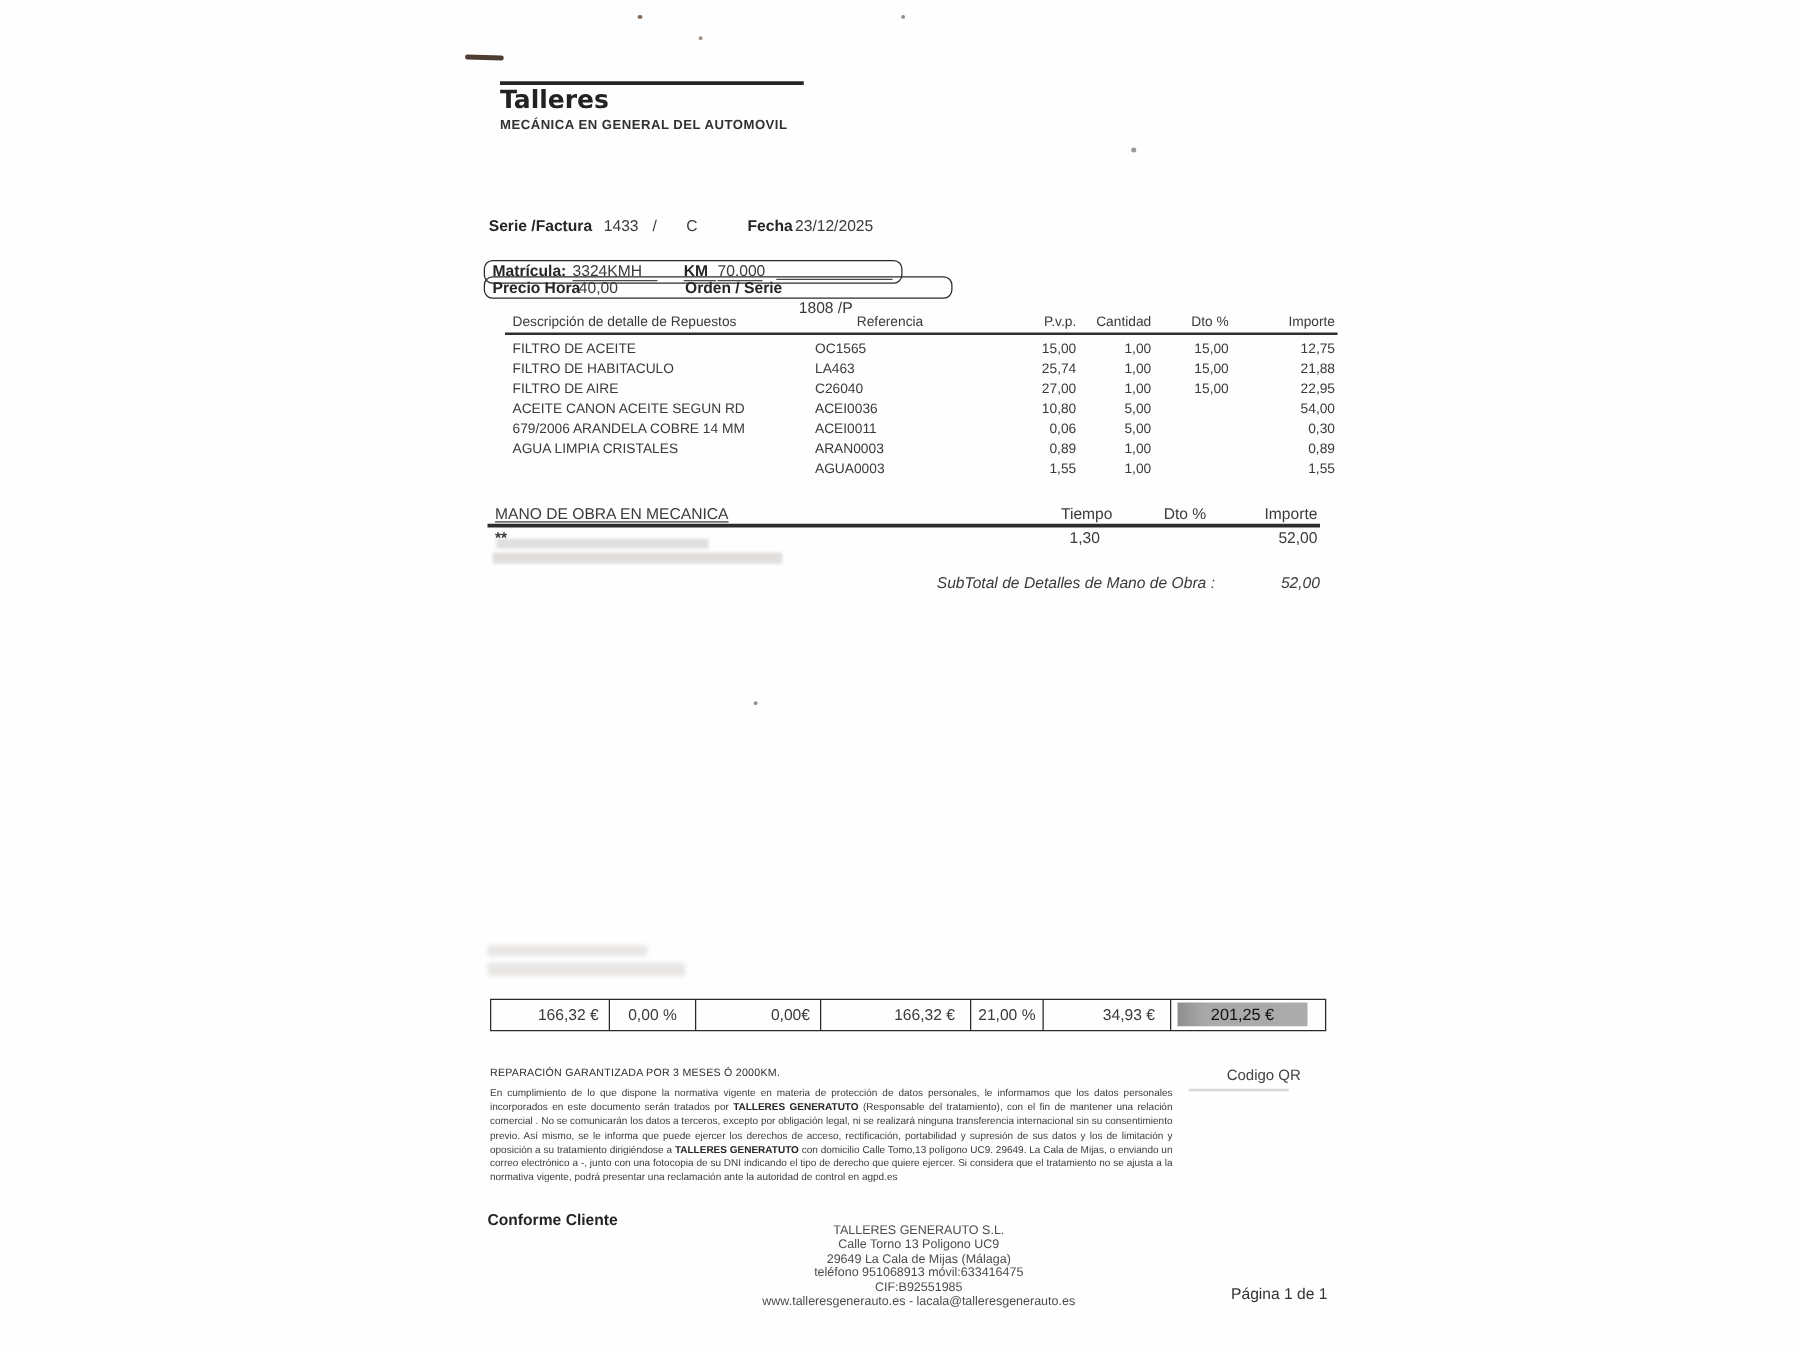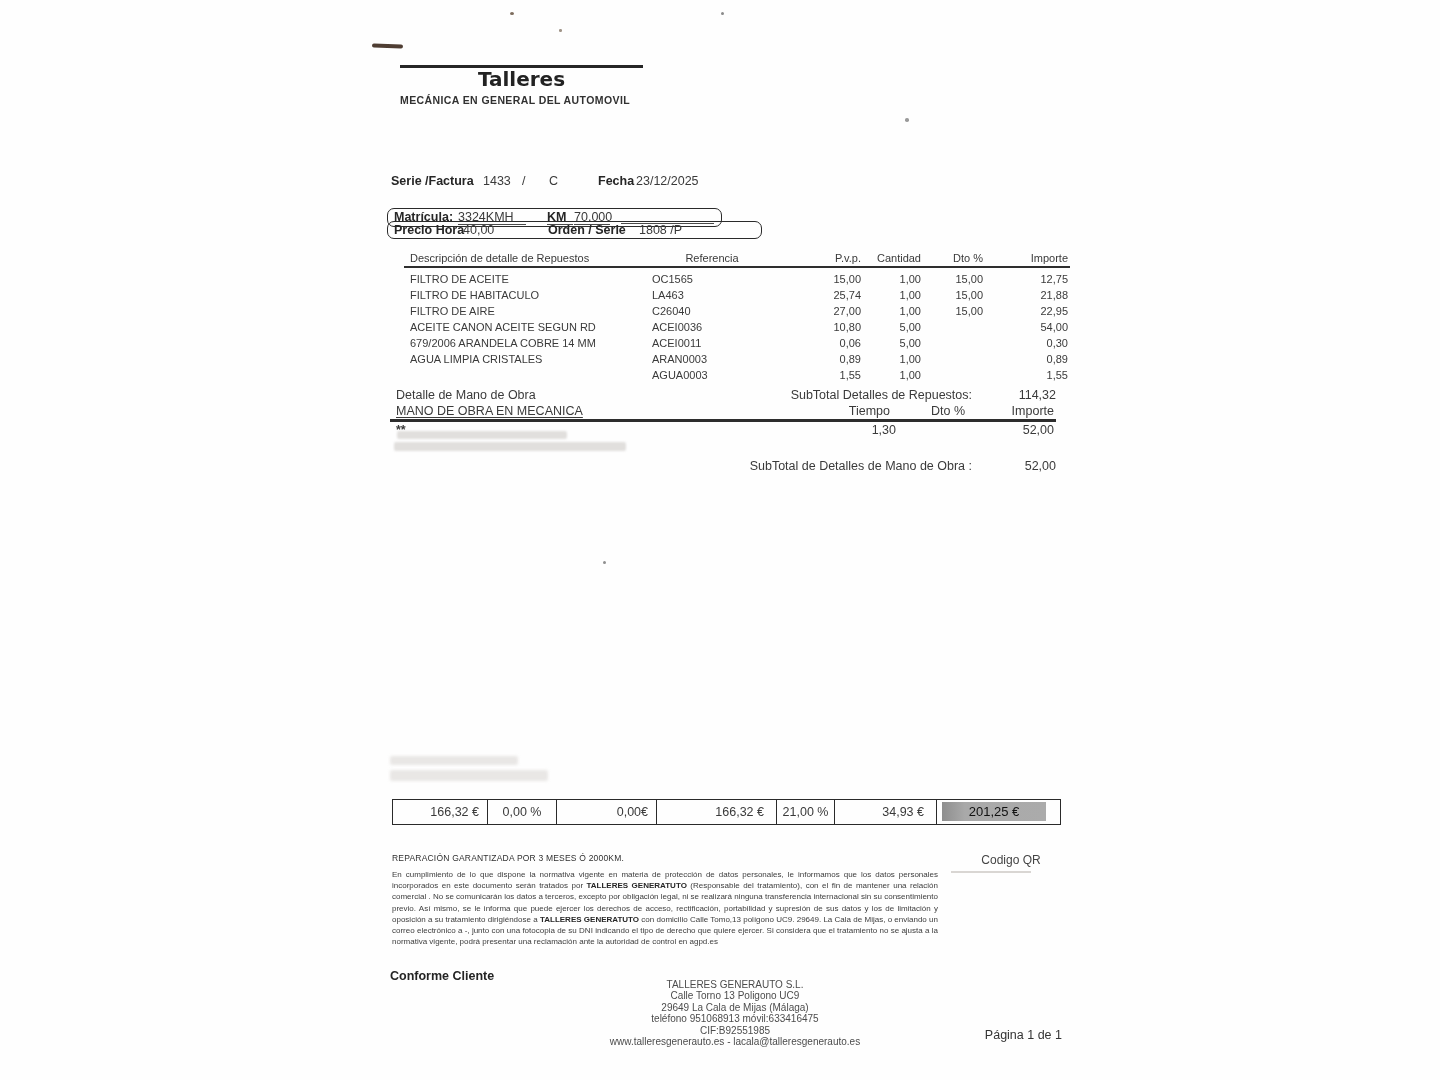--- a/index.html
+++ b/index.html
@@ -8,21 +8,21 @@
   .abs{position:absolute;}
   
   .smudge{left:372px;top:44px;width:31px;height:4px;background:#4f3e33;border-radius:2px;transform:rotate(2deg);}
   .speck{border-radius:50%;}
   .ghost{background:rgba(158,152,146,.30);filter:blur(1.3px);border-radius:2px;}
   .ghost2{background:rgba(172,166,160,.26);filter:blur(1.6px);border-radius:2px;}
   
   .logo{left:400px;top:64px;width:245px;}
   .brand{font-family:"DejaVu Sans",sans-serif;font-weight:bold;font-size:34px;letter-spacing:1px;color:#222;line-height:34px;}
   .brand-rule{height:3px;background:#262626;margin-top:1px;width:243px;}
-  .brand-sub{font-family:"DejaVu Sans",sans-serif;font-weight:bold;font-size:20px;color:#222;text-align:center;width:243px;margin-top:1px;line-height:21px;}
+  .brand-sub{font-family:"DejaVu Sans",sans-serif;font-weight:bold;font-size:20px;color:#222;text-align:left;width:243px;margin-top:1px;line-height:21px;}
   .tagline{font-size:10.5px;font-weight:bold;letter-spacing:.4px;color:#313131;margin-top:4px;white-space:nowrap;}
   
   .mlabel{font-weight:bold;color:#262626;font-size:12.5px;white-space:nowrap;}
   .mval{font-size:12.5px;color:#3a3a3a;white-space:nowrap;}
   .metabox{border:1.8px solid #2a2a2a;border-radius:7px;height:17px;width:333px;}
   .uline{border-bottom:1.2px solid #4a4a4a;}
   
   .parts{left:404px;top:251px;width:666px;font-size:11px;}
   .prow{display:grid;grid-template-columns:248px 120px 90px 60px 61px 87px;height:16px;line-height:16px;white-space:nowrap;}
   .phead{height:14px;line-height:14px;border-bottom:2px solid #2e2e2e;padding-bottom:1px;}
@@ -92,21 +92,21 @@
     <span class="abs mval uline" style="left:70px;top:1px;width:68px;">3324KMH</span>
     <span class="abs mlabel uline" style="left:159px;top:1px;width:26px;">KM</span>
     <span class="abs mval uline" style="left:186px;top:1px;width:36px;">70.000</span>
     <div class="abs" style="left:233px;top:14px;width:93px;border-bottom:1.2px solid #4a4a4a;"></div>
   </div>
 
   <div class="abs metabox" style="left:387px;top:221px;height:16px;padding-left:40px;">
     <span class="abs mlabel" style="left:6px;top:1px;">Precio Hora</span>
     <span class="abs mval" style="left:75px;top:1px;">40,00</span>
     <span class="abs mlabel" style="left:160px;top:1px;">Orden / Serie</span>
-    <span class="abs mval" style="left:251px;top:1px;">1808 /P</span>
+    <span class="abs mval" style="left:251px;top:17px;">1808 /P</span>
   </div>
 
   <div class="abs parts">
     <div class="prow phead">
       <span class="c-desc">Descripción de detalle de Repuestos</span>
       <span class="c-ref">Referencia</span>
       <span class="c-pvp">P.v.p.</span>
       <span class="c-cant">Cantidad</span>
       <span class="c-dto">Dto %</span>
       <span class="c-imp">Importe</span>
@@ -162,45 +162,40 @@
     <div class="prow">
       <span class="c-desc"></span>
       <span class="c-ref">AGUA0003</span>
       <span class="c-pvp">1,55</span>
       <span class="c-cant">1,00</span>
       <span class="c-dto"></span>
       <span class="c-imp">1,55</span>
     </div>
   </div>
 
-  <div class="abs rrow" style="top:388px;">
-    <span class="abs" style="left:6px;">Detalle de Mano de Obra</span>
-    <span class="abs" style="right:84px;">SubTotal Detalles de Repuestos:</span>
-    <span class="abs" style="right:0;">114,32</span>
-  </div>
 
   <div class="abs rrow" style="top:404px;">
     <span class="abs labor-title" style="left:6px;">MANO DE OBRA EN MECANICA</span>
     <span class="abs" style="right:166px;">Tiempo</span>
     <span class="abs" style="right:91px;">Dto %</span>
     <span class="abs" style="right:2px;">Importe</span>
   </div>
 
   <div class="abs heavy-rule"></div>
 
   <div class="abs rrow" style="top:423px;">
     <span class="abs" style="left:6px;font-weight:bold;">**</span>
-    <span class="abs" style="right:160px;">1,30</span>
+    <span class="abs" style="right:176px;">1,30</span>
     <span class="abs" style="right:2px;">52,00</span>
   </div>
 
   <div class="abs ghost" style="left:397px;top:431px;width:170px;height:8px;"></div>
   <div class="abs ghost" style="left:394px;top:442px;width:232px;height:9px;"></div>
 
-  <div class="abs rrow" style="top:459px;">
+  <div class="abs rrow" style="top:459px;font-style:italic;">
     <span class="abs" style="right:84px;">SubTotal de Detalles de Mano de Obra :</span>
     <span class="abs" style="right:0;">52,00</span>
   </div>
 
   <div class="abs ghost2" style="left:390px;top:756px;width:128px;height:9px;"></div>
   <div class="abs ghost2" style="left:390px;top:770px;width:158px;height:11px;"></div>
 
   <div class="abs totals">
     <div class="t-grid t-box">
       <span class="t-cell tr8">166,32 €</span>

